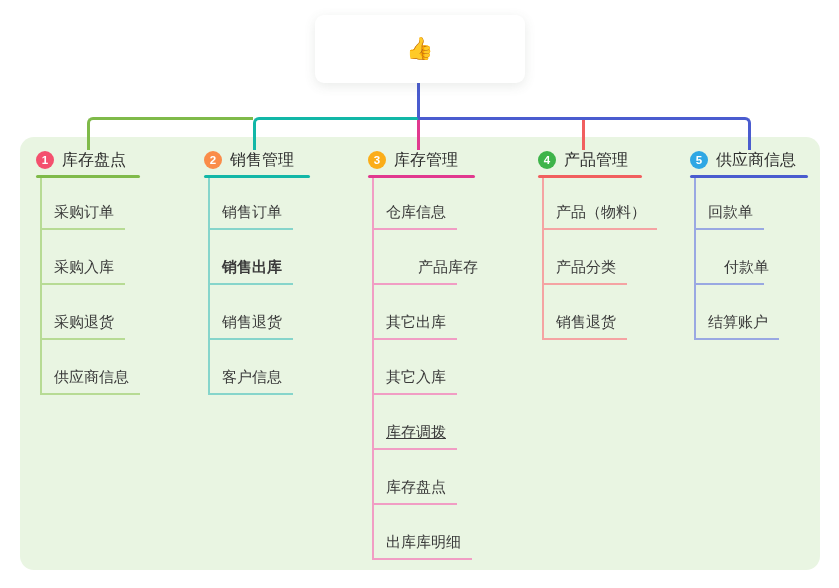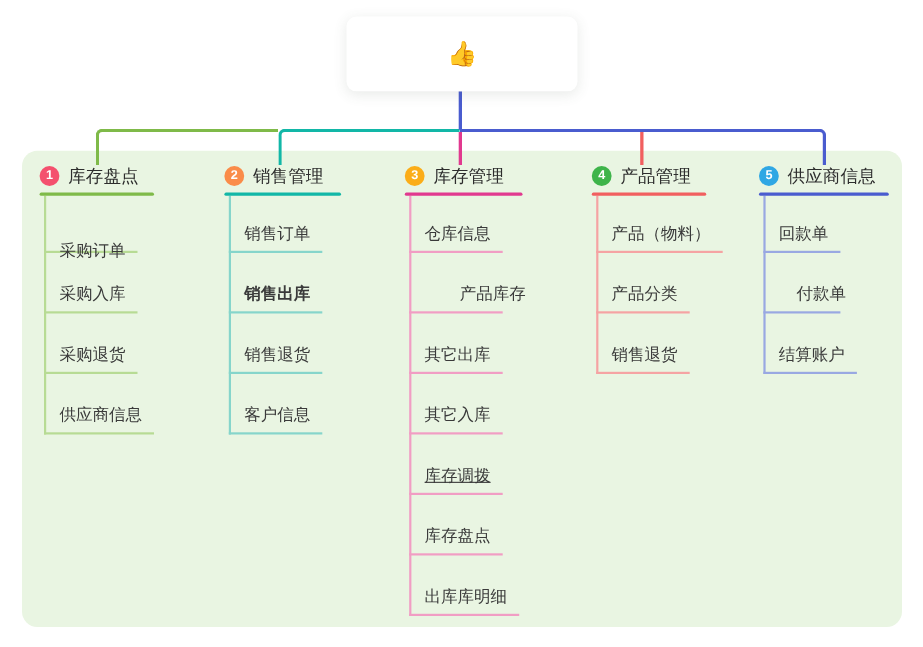--- a/index.html
+++ b/index.html
@@ -33,21 +33,21 @@
   <div class="root-node">
     <span class="root-icon">👍</span>
   </div>
   <div id="branches">
       <div class="branch-header" style="left: 36px; top: 148px;">
         <span class="badge" style="background: rgb(244, 80, 110);">1</span>
         <span class="branch-label">库存盘点</span>
       </div>
       <div style="position: absolute; left: 36px; top: 175px; width: 104px; height: 3px; background: rgb(127, 186, 73); border-radius: 2px; z-index: 3;"></div>
       <div style="position: absolute; left: 40px; top: 178px; width: 2px; height: 217px; background: rgb(183, 219, 148); z-index: 2;"></div>
-      <div class="child-label" style="left: 54px; top: 219px;">采购订单</div>
+      <div class="child-label" style="left: 54px; top: 203px;">采购订单</div>
       <div style="position: absolute; left: 40px; top: 228px; width: 85px; height: 2px; background: rgb(183, 219, 148); z-index: 2;"></div>
       <div class="child-label" style="left: 54px; top: 258px;">采购入库</div>
       <div style="position: absolute; left: 40px; top: 283px; width: 85px; height: 2px; background: rgb(183, 219, 148); z-index: 2;"></div>
       <div class="child-label" style="left: 54px; top: 313px;">采购退货</div>
       <div style="position: absolute; left: 40px; top: 338px; width: 85px; height: 2px; background: rgb(183, 219, 148); z-index: 2;"></div>
       <div class="child-label" style="left: 54px; top: 368px;">供应商信息</div>
       <div style="position: absolute; left: 40px; top: 393px; width: 100px; height: 2px; background: rgb(183, 219, 148); z-index: 2;"></div>
       <div class="branch-header" style="left: 204px; top: 148px;">
         <span class="badge" style="background: rgb(250, 140, 73);">2</span>
         <span class="branch-label">销售管理</span>

